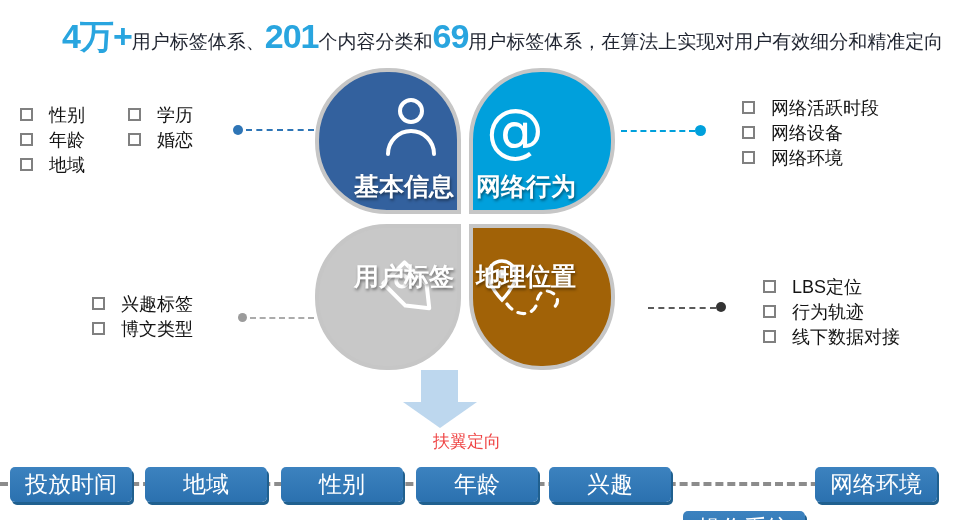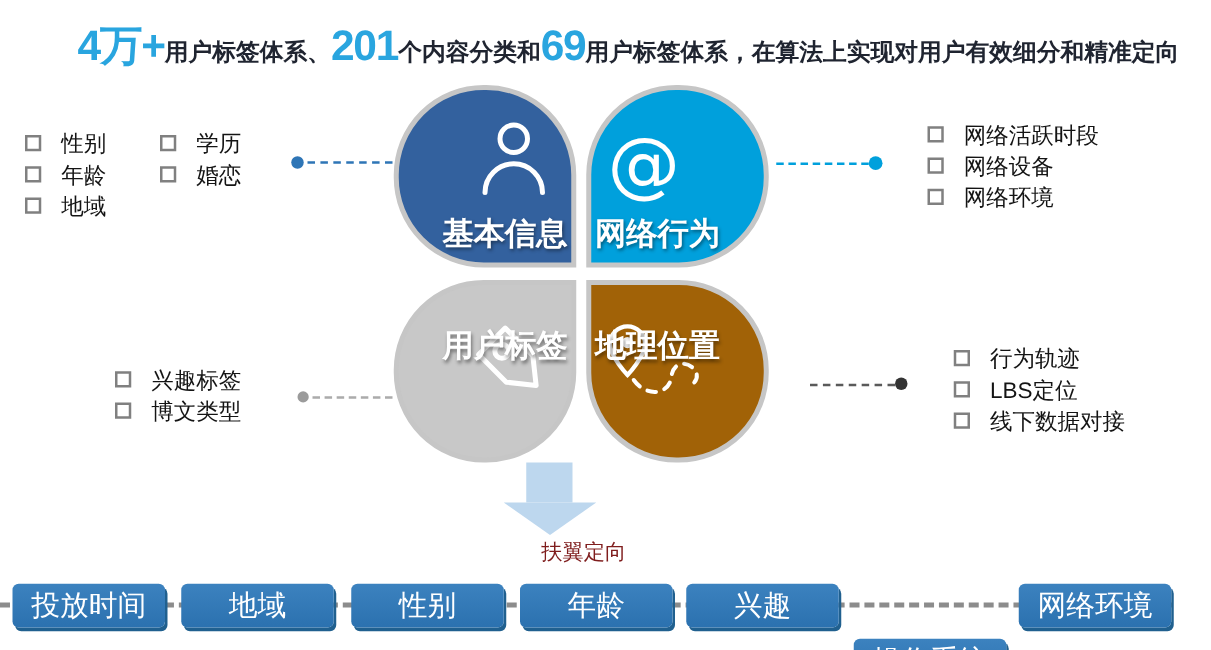--- a/index.html
+++ b/index.html
@@ -2,21 +2,21 @@
 <html><head>
 <meta charset="utf-8">
 <style>
   html,body{margin:0;padding:0;background:#fff;}
   #stage{position:relative;width:969px;height:520px;background:#fff;overflow:hidden;
          font-family:"Liberation Sans","DejaVu Sans",sans-serif;}
 
   
   .title{position:absolute;left:62px;top:14px;white-space:nowrap;}
   .t-big{font-size:34px;font-weight:700;color:#29A5DF;letter-spacing:-1px;}
-  .t-body{font-size:19px;font-weight:700;color:#1F2430;margin-top:37px;}
+  .t-body{font-size:19px;font-weight:400;color:#1F2430;margin-top:37px;}
 
   
   .petal{position:absolute;width:138px;height:138px;border:4px solid #C6C6C6;box-sizing:content-box;}
   .petal.tl{left:315px;top:68px;background:#33619E;border-radius:72px 72px 0 72px;}
   .petal.tr{left:469px;top:68px;background:#00A0DC;border-radius:72px 72px 72px 0;}
   .petal.bl{left:315px;top:224px;background:#C8C8C8;border-radius:72px 0 72px 72px;}
   .petal.br{left:469px;top:224px;background:#a16207;border-radius:0 72px 72px 72px;}
   .petal-label{position:absolute;font-size:25px;font-weight:700;color:#fff;white-space:nowrap;
                text-shadow:1px 2px 3px rgba(0,0,0,.45);margin-top:28px;}
   .petal.tl .petal-label{right:3px;bottom:7px;}
@@ -35,21 +35,21 @@
   
   .dot{position:absolute;border-radius:50%;}
   .dash{position:absolute;height:0;}
 
   
   .arrow-shaft{position:absolute;left:421px;top:370px;width:37px;height:32px;background:#BDD7EE;}
   .arrow-head{position:absolute;left:403px;top:402px;width:0;height:0;
               border-left:37px solid transparent;border-right:37px solid transparent;
               border-top:26px solid #BDD7EE;}
   .arrow-label{position:absolute;left:392px;top:430px;width:150px;text-align:center;
-               font-size:17px;color:#7f1d1d;}
+               font-size:17px;color:#ef4444;}
 
   
   #bottom-bar{position:absolute;left:0;top:467px;width:969px;height:42px;}
   .bar-dash{position:absolute;left:0;top:15px;width:938px;border-top:4px dashed #8C8C8C;}
   .chip{position:absolute;top:0;width:122px;height:35px;border-radius:5px;
         background:linear-gradient(180deg,#3C82BF,#2B71AF);
         box-shadow:2px 3px 0 #20608F;
         color:#fff;font-size:23px;text-align:center;line-height:35px;white-space:nowrap;}
 </style>
 </head>
@@ -108,25 +108,25 @@
       </div>
     <div class="row">
         <span class="sq"></span>
         <span class="lt">博文类型</span>
       </div>
   </div>
 
   <div class="side-list" style="left:763px;top:274px;">
     <div class="row">
         <span class="sq"></span>
-        <span class="lt">行为轨迹</span>
+        <span class="lt">LBS定位</span>
       </div>
     <div class="row">
         <span class="sq"></span>
-        <span class="lt">LBS定位</span>
+        <span class="lt">行为轨迹</span>
       </div>
     <div class="row">
         <span class="sq"></span>
         <span class="lt">线下数据对接</span>
       </div>
   </div>
 
   <div class="dot" style="left:233px;top:125px;width:10px;height:10px;background:#2E75B6;"></div>
   <div class="dash" style="left:246px;top:129px;width:68px;border-top:2px dashed #2E75B6;"></div>
 

